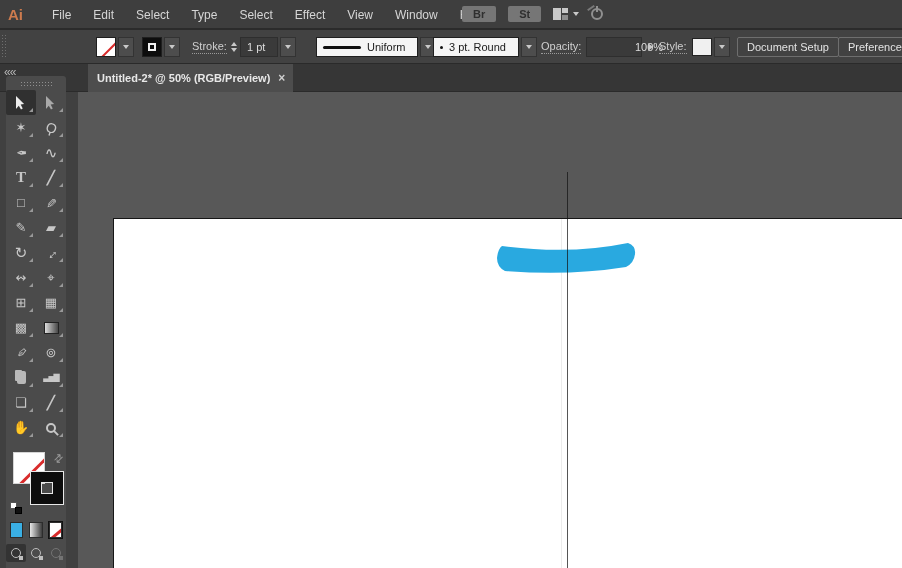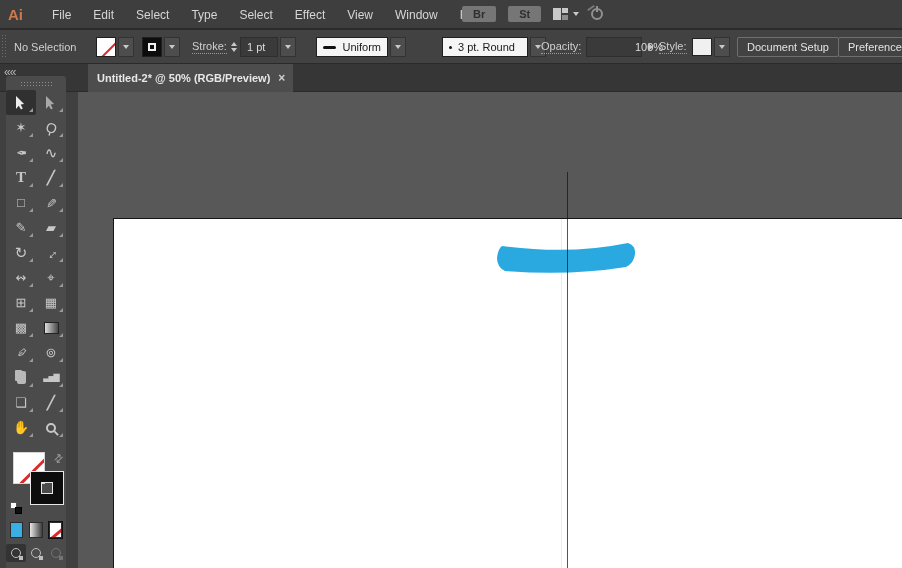--- a/index.html
+++ b/index.html
@@ -128,23 +128,20 @@
             <span class="colB"></span>
           </span>
         <span class="chev"></span>
       </span>
       <span class="power-icon"></span>
     </span>
   </div>
 
   <div id="controlbar">
     <span class="grip"></span>
-    <span class="cb" style="left:14px;">
-        <span class="cb-label">No Selection</span>
-      </span>
 
     <span class="cb" style="left:96px;">
       <span class="swatch-box swatch-none"></span>
       <span class="chevbtn">
           <span class="chev"></span>
         </span>
     </span>
     <span class="cb" style="left:142px;">
       <span class="swatch-box swatch-strokeblk"></span>
       <span class="chevbtn">
@@ -160,30 +157,30 @@
           <span class="spin-up"></span>
           <span class="spin-dn"></span>
         </span>
       <span class="darkfield" style="width:38px;text-align:right;">1 pt</span>
       <span class="chevbtn">
           <span class="chev"></span>
         </span>
     </span>
 
     <span class="cb" style="left:316px;">
-      <span class="whitecombo" style="width:72px;align-items:center;">
+      <span class="whitecombo" style="width:102px;align-items:center;">
         <span class="stroke-line"></span>
         <span>Uniform</span>
       </span>
       <span class="chevbtn">
           <span class="chev"></span>
         </span>
     </span>
 
-    <span class="cb" style="left:442px;">
+    <span class="cb" style="left:433px;">
       <span class="whitecombo" style="width:86px;">
         <span class="brush-dot"></span>
         <span>3 pt. Round</span>
       </span>
       <span class="chevbtn">
           <span class="chev"></span>
         </span>
     </span>
 
     <span class="cb" style="left:541px;">

